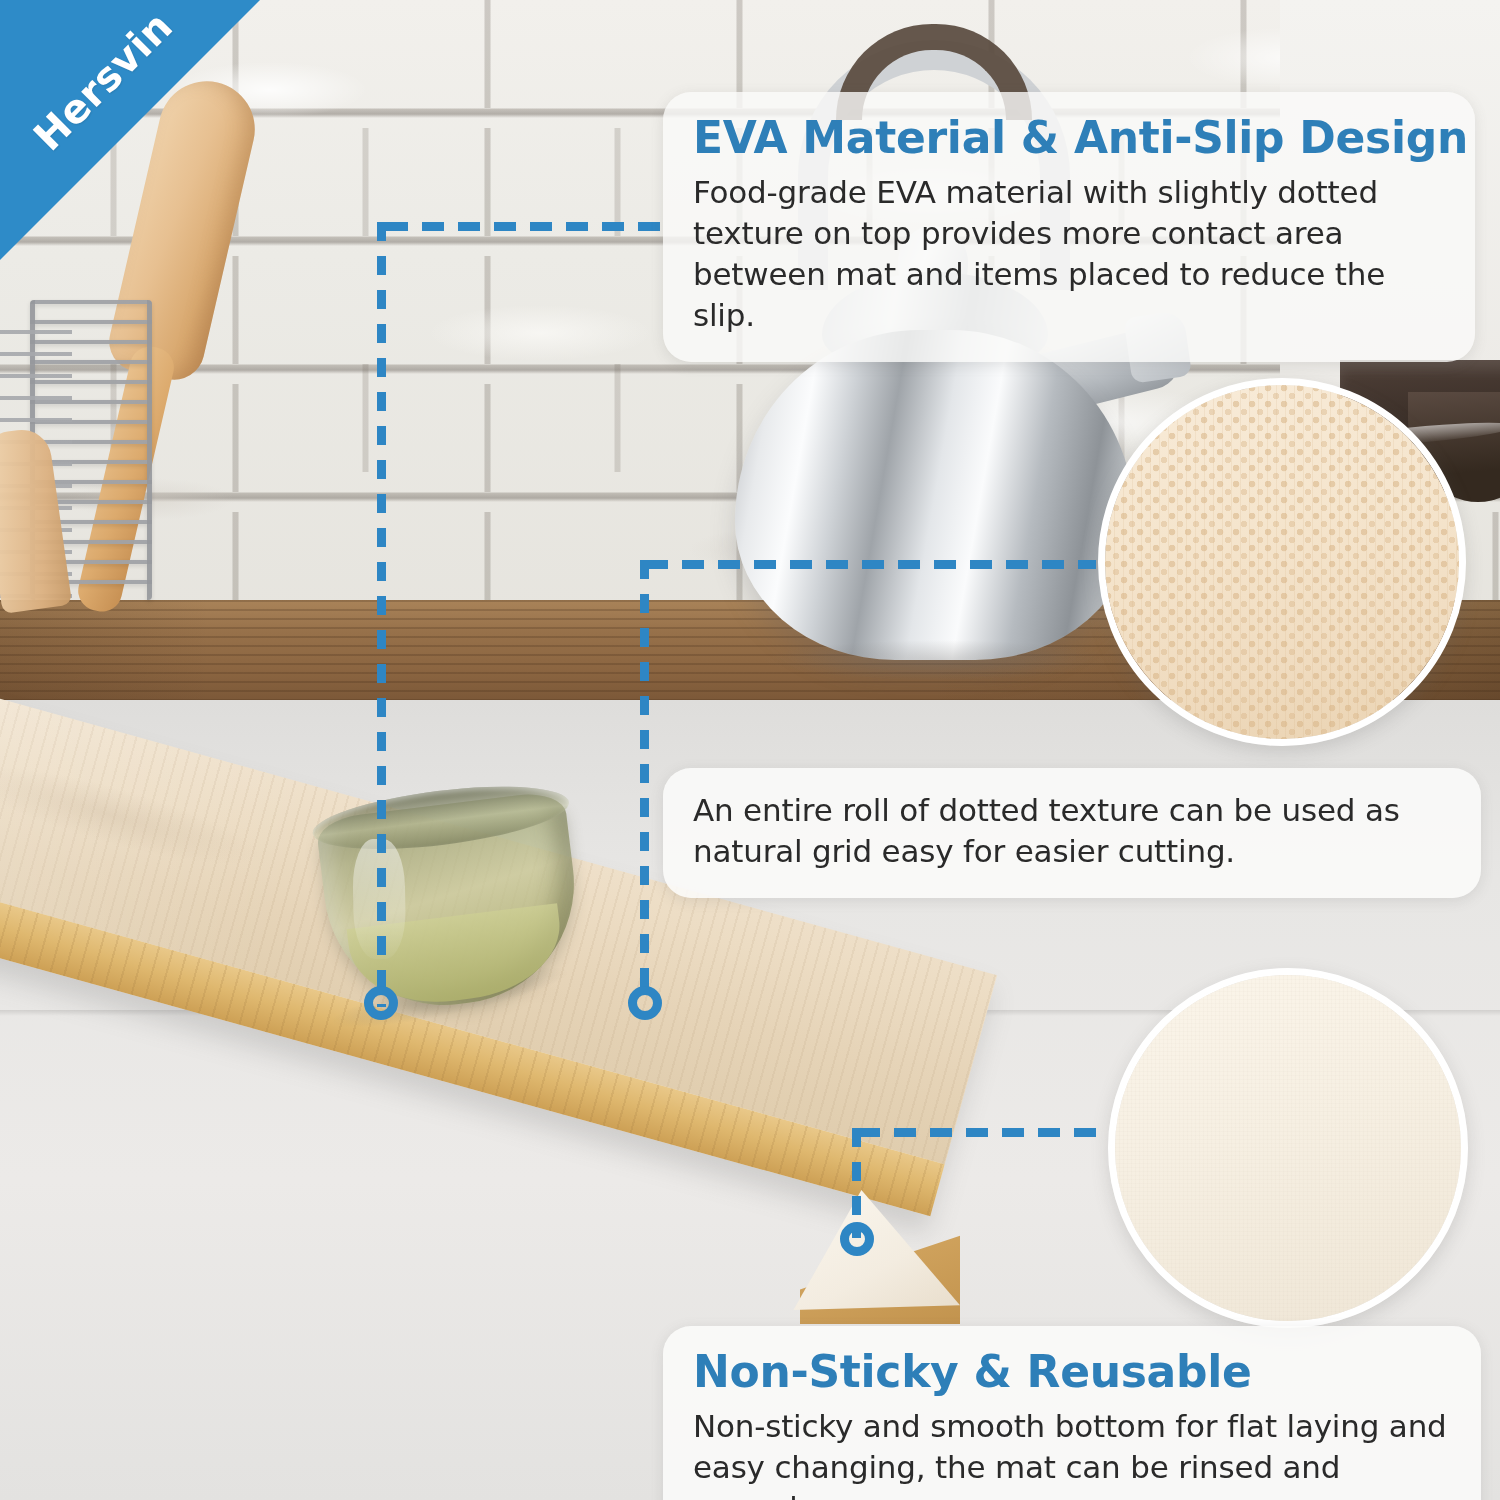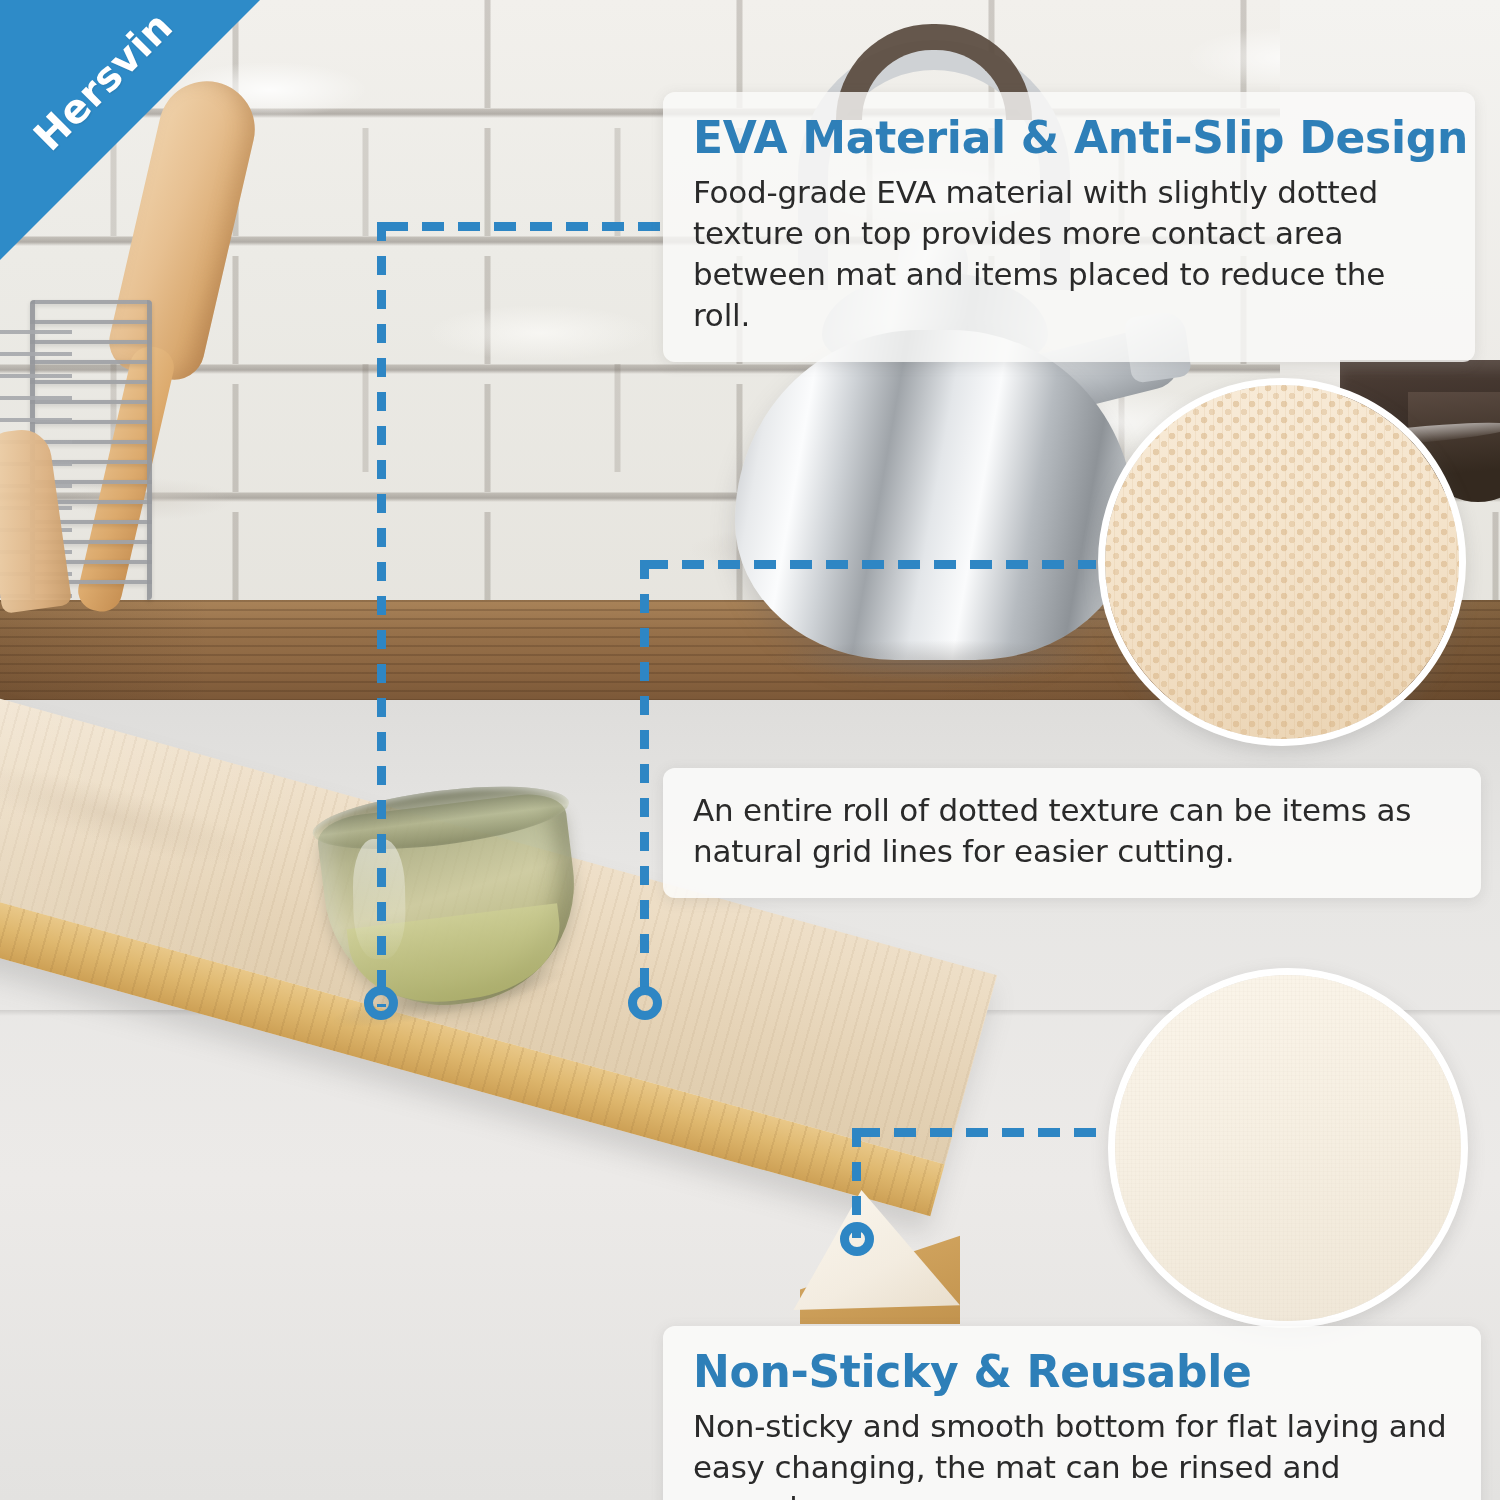--- a/index.html
+++ b/index.html
@@ -334,21 +334,21 @@
     background-size:36px 9px;
   }
   .ring{
     position:absolute; width:34px; height:34px; border-radius:50%;
     border:9px solid #2e86c4; background:transparent; z-index:31;
   }
 
   
   .panel{
     position:absolute; z-index:35;
-    border-radius:12px;
+    border-radius:28px;
     background:rgba(251,251,250,.86);
     box-shadow:0 3px 14px rgba(90,90,90,.14);
     padding:22px 30px 26px 30px;
   }
   .panel.translucent{ background:rgba(250,250,249,.80); }
 
   .panel h2{
     color:#2e7fb8;
     font-size:44px;
     line-height:1.08;
@@ -483,25 +483,25 @@
   <div class="detail-circle" id="detail-texture">
     <div class="fill"></div>
   </div>
 
   <div class="detail-circle" id="detail-smooth">
     <div class="fill"></div>
   </div>
 
   <div class="panel translucent" id="panel-1">
     <h2>EVA Material &amp; Anti-Slip Design</h2>
-    <p>Food-grade EVA material with slightly dotted texture on top  provides more contact area between mat and items placed to reduce the roll.</p>
+    <p>Food-grade EVA material with slightly dotted texture on top  provides more contact area between mat and items placed to reduce the slip.</p>
   </div>
 
   <div class="panel" id="panel-2">
-    <p>An entire roll of dotted texture can be items as natural grid lines for easier cutting.</p>
+    <p>An entire roll of dotted texture can be used as natural grid easy for easier cutting.</p>
   </div>
 
   <div class="panel" id="panel-3">
     <h2>Non-Sticky &amp; Reusable</h2>
     <p>Non-sticky and smooth bottom for flat laying and easy changing, the mat can be rinsed and reused.</p>
   </div>
 
 </div>
 
 </body></html>

